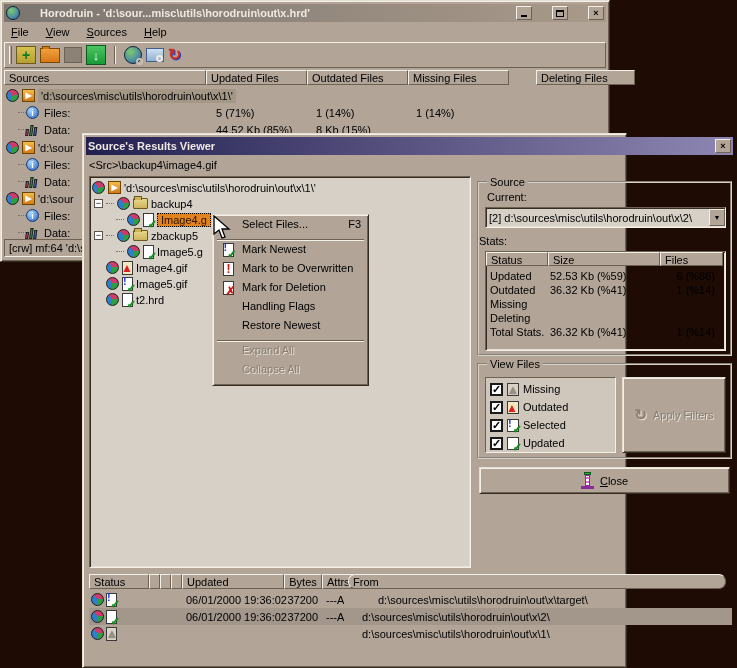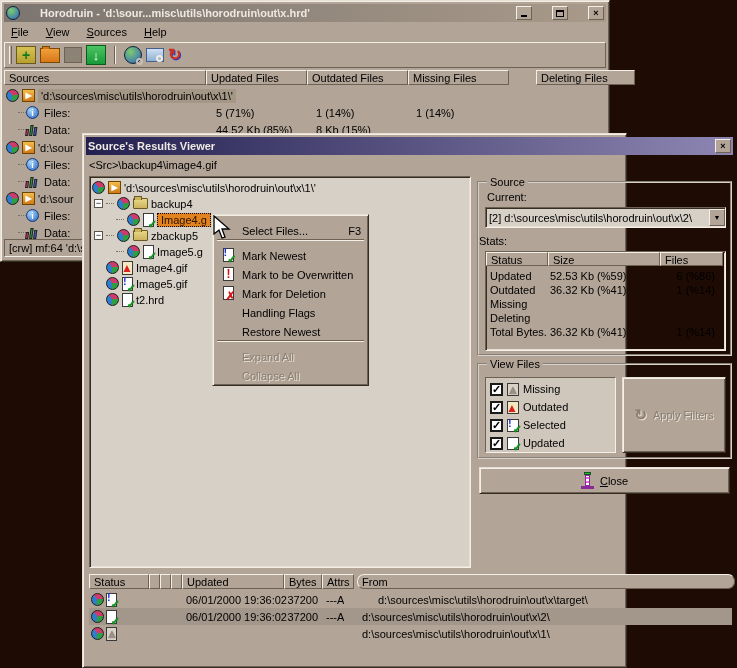--- a/index.html
+++ b/index.html
@@ -38,21 +38,21 @@
   .i-page .xr{position:absolute;right:-3px;bottom:-3px;color:#d41414;font-weight:bold;font-size:12px;line-height:11px;}
   .i-page .tri-r{position:absolute;left:-2px;top:1px;color:#dc1f1f;font-size:12px;line-height:10px;}
   .i-page .tri-g{position:absolute;left:-1px;top:1px;color:#9a9083;font-size:12px;line-height:10px;text-shadow:0 0 1px #40382e;}
   .i-info{width:13px;height:13px;border-radius:50%;background:radial-gradient(circle at 35% 30%,#a8d8f8,#2a62c4);color:#fff;font-weight:bold;font-size:9px;display:inline-flex;align-items:center;justify-content:center;flex:none;border:1px solid #163a7a;}
   .i-chart{display:inline-flex;align-items:flex-end;gap:1px;height:13px;flex:none;transform:skewX(-8deg);}
   .i-chart i{display:block;width:3px;border:1px solid #222;}
   .expand{width:9px;height:9px;background:#fff;border:1px solid #5c5248;display:inline-flex;align-items:center;justify-content:center;font-size:9px;line-height:7px;flex:none;color:#000;}
   .conn{display:inline-block;width:8px;border-top:1px dotted #7d7164;flex:none;}
   
   #ctxmenu{z-index:30;padding:3px;background:var(--face);}
-  .mi{height:19px;display:flex;align-items:flex-end;gap:6px;padding:0 4px;}
+  .mi{height:19px;display:flex;align-items:flex-start;gap:6px;padding:0 4px;}
   .mi .mico{width:16px;display:flex;justify-content:center;flex:none;}
   .mi .mlabel{flex:1;white-space:nowrap;}
   .mi.disabled .mlabel{color:#8a7e72;text-shadow:1px 1px 0 #e9e2d9;}
   .msep{height:0;border-top:1px solid var(--dark);border-bottom:1px solid var(--lighter);margin:2px 1px;}
   
   .group{border:2px groove #d9d1c5;}
   .gtitle{position:absolute;top:-7px;left:8px;background:var(--face);padding:0 3px;}
   .cb{width:13px;height:13px;background:#fff;border:2px solid #1a1a1a;display:inline-flex;align-items:center;justify-content:center;font-size:11px;font-weight:bold;flex:none;}
   .btn{background:var(--face);display:flex;align-items:center;justify-content:center;gap:6px;}
   .disabled-text{color:#8a7e72;text-shadow:1px 1px 0 #e9e2d9;}
@@ -286,21 +286,21 @@
           <span class="cell" style="left:64px;">36.32 Kb (%41)</span>
           <span class="cell" style="right:8px;text-align:right;">1 (%14)</span>
         </div>
         <div class="row" style="left:0;top:45px;width:237px;height:14px;">
           <span class="cell" style="left:4px;">Missing</span>
         </div>
         <div class="row" style="left:0;top:59px;width:237px;height:14px;">
           <span class="cell" style="left:4px;">Deleting</span>
         </div>
         <div class="row" style="left:0;top:73px;width:237px;height:14px;">
-          <span class="cell" style="left:4px;">Total Bytes.</span>
+          <span class="cell" style="left:4px;">Total Stats.</span>
           <span class="cell" style="left:64px;">36.32 Kb (%41)</span>
           <span class="cell" style="right:8px;text-align:right;">1 (%14)</span>
         </div>
       </div>
     </div>
 
     <div class="abs group" style="left:394px;top:229px;width:255px;height:96px;">
       <span class="gtitle">View Files</span>
       <div class="abs sunken1" style="left:6px;top:12px;width:131px;height:76px;background:#cfc7bc;padding:2px 4px;">
         <div class="row" style="position:static;height:18px;gap:4px;">
@@ -348,23 +348,23 @@
       <span class="ulf">Close</span>
     </div>
 
     <div class="abs" style="left:6px;top:440px;width:643px;height:84px;">
       <div style="position:relative;height:15px;">
         <span class="hdrbtn raised1" style="left:0;width:60px;"><span>Status</span></span>
         <span class="hdrbtn raised1" style="left:60px;width:11px;"></span>
         <span class="hdrbtn raised1" style="left:71px;width:11px;"></span>
         <span class="hdrbtn raised1" style="left:82px;width:11px;"></span>
         <span class="hdrbtn raised1" style="left:93px;width:102px;"><span>Updated</span></span>
-        <span class="hdrbtn raised1" style="left:195px;width:38px;text-align:left;"><span>Bytes</span></span>
+        <span class="hdrbtn raised1" style="left:195px;width:38px;text-align:center;"><span>Bytes</span></span>
         <span class="hdrbtn raised1" style="left:233px;width:32px;"><span>Attrs</span></span>
-        <span class="hdrbtn raised1" style="left:268px;width:378px;border-radius:7px;"><span>From</span></span>
+        <span class="hdrbtn raised1" style="left:259px;width:378px;border-radius:7px;"><span>From</span></span>
       </div>
 
       <div class="row" style="left:0;top:17px;width:643px;">
         <span class="i-pie" style="margin-left:2px;"></span>
         <span class="i-page" style="margin-left:2px;">
             <span class="bang-b">!</span>
             <span class="chk">✓</span>
           </span>
         <span class="cell" style="left:97px;">06/01/2000 19:36:02</span>
         <span class="cell" style="left:195px;width:34px;text-align:right;">37200</span>

